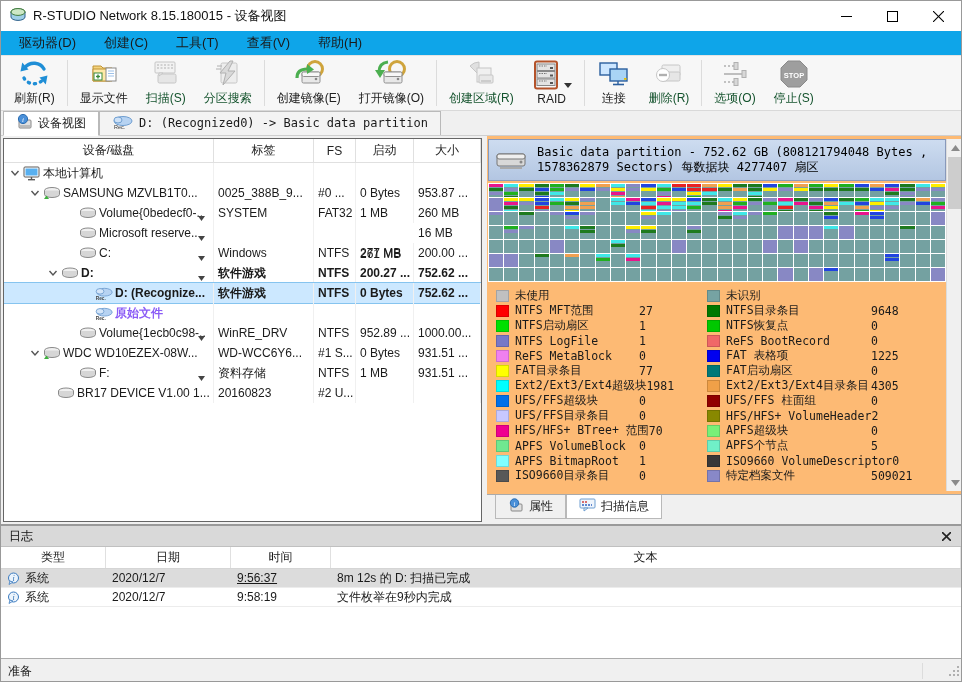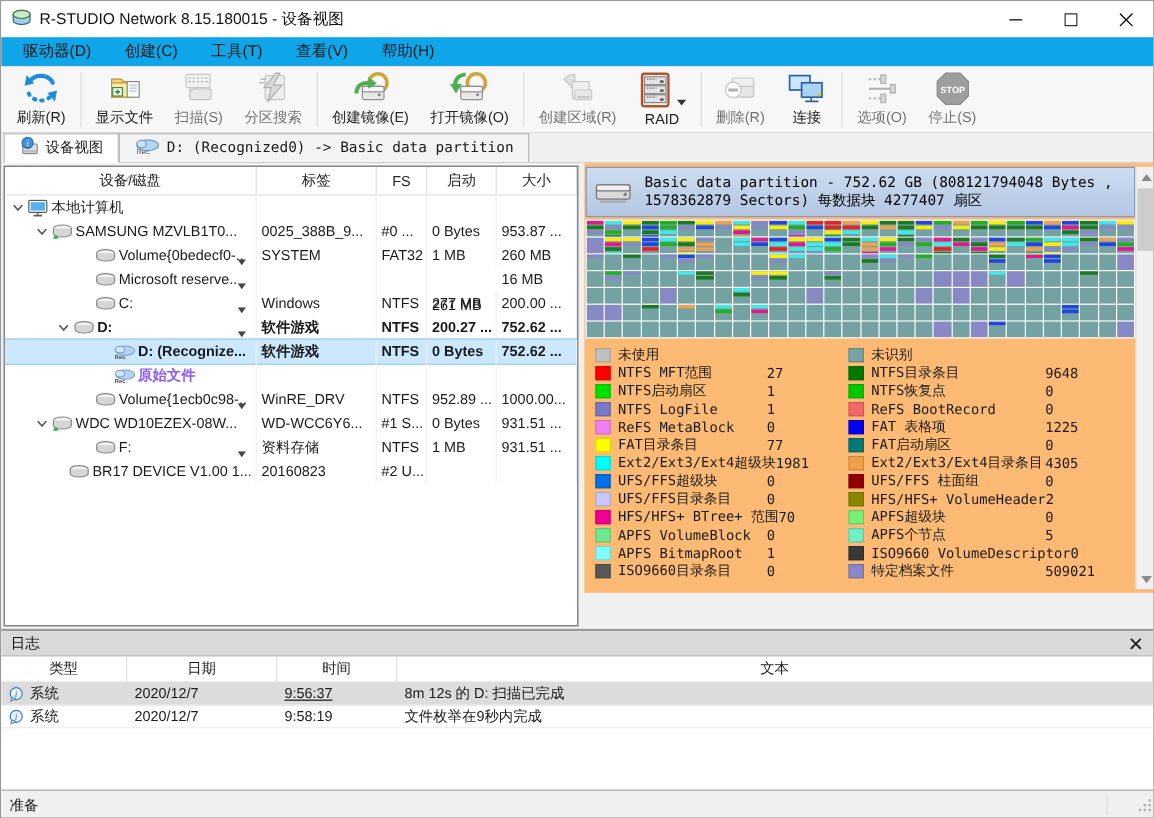--- a/index.html
+++ b/index.html
@@ -16,21 +16,21 @@
 
   
   .menubar { height:24px; display:flex; align-items:center; background:#0ea5e9; padding-left:4px; }
   .menubar .mi { padding:3px 14px; font-size:13px; }
 
   
   .toolbar { height:56px; background:#f7f7f7; border-top:1px solid #e4e4e4; border-bottom:1px solid #d9d9d9; display:flex; align-items:stretch; padding-left:4px; }
   .tb-btn { display:flex; flex-direction:column; align-items:center; justify-content:center; padding:2px 9px 3px; min-width:52px; }
   .tb-btn .tb-icon { height:30px; display:flex; align-items:center; justify-content:center; }
   .tb-btn .tb-label { font-size:12px; margin-top:1px; white-space:nowrap; color:#222; }
-  .tb-btn.disabled .tb-label { color:#737373; }
+  .tb-btn.disabled .tb-label { color:#14532d; }
   .tb-sep { width:1px; background:#dcdcdc; margin:4px 3px; }
   .raid-arrow { margin-left:4px; margin-top:18px; }
 
   
   .tabbar { height:25px; background:#f0f0f0; display:flex; align-items:flex-end; padding-left:2px; border-bottom:1px solid #cfcfcf; }
   .tab { display:flex; align-items:center; gap:5px; padding:3px 12px 4px; border:1px solid #b9b9b9; border-bottom:none; background:#f3f3f3; height:24px; }
   .tab.active { background:#fff; height:25px; margin-bottom:-1px; border-bottom:1px solid #fff; }
   .tab .tab-label { white-space:nowrap; }
   .tab.mono .tab-label { font-family:"DejaVu Sans Mono","Liberation Mono",monospace; font-size:12px; }
 
@@ -244,42 +244,42 @@
               </g>
             </svg>
           </span>
           <span class="raid-arrow"><svg width="8" height="5">
               <polygon points="0,0 8,0 4,5" fill="#333"></polygon>
             </svg></span>
         </div>
         <span class="tb-label">RAID</span>
       </div>
       <div class="tb-sep"></div>
-      <div class="tb-btn disabled">
-        <span class="tb-icon">
-          <svg width="30" height="28" viewBox="0 0 30 28">
-            <rect x="8" y="5" width="18" height="11" rx="1.5" fill="#efefef" stroke="#c6c6c6"></rect>
-            <rect x="8" y="12" width="18" height="9" rx="1.5" fill="#e6e6e6" stroke="#c6c6c6"></rect>
-            <circle cx="9" cy="15" r="6.5" fill="#fff" stroke="#c6c6c6"></circle>
-            <line x1="5" y1="15" x2="13" y2="15" stroke="#b0b0b0" stroke-width="2.4"></line>
-          </svg>
-        </span>
-        <span class="tb-label">删除(R)</span>
-      </div>
       <div class="tb-btn">
         <span class="tb-icon">
           <svg width="34" height="28" viewBox="0 0 34 28">
             <rect x="3" y="3" width="17" height="12" fill="#cce6ff" stroke="#2b5f9e" stroke-width="1.4"></rect>
             <rect x="13" y="9" width="17" height="12" fill="#a9d4f5" stroke="#2b5f9e" stroke-width="1.4"></rect>
             <line x1="21" y1="21" x2="21" y2="24" stroke="#2b5f9e" stroke-width="1.4"></line>
             <line x1="16" y1="24.5" x2="27" y2="24.5" stroke="#2b5f9e" stroke-width="1.6"></line>
             <rect x="27" y="18" width="2.5" height="1.8" fill="#e8c000"></rect>
           </svg>
         </span>
         <span class="tb-label">连接</span>
+      </div>
+      <div class="tb-btn disabled">
+        <span class="tb-icon">
+          <svg width="30" height="28" viewBox="0 0 30 28">
+            <rect x="8" y="5" width="18" height="11" rx="1.5" fill="#efefef" stroke="#c6c6c6"></rect>
+            <rect x="8" y="12" width="18" height="9" rx="1.5" fill="#e6e6e6" stroke="#c6c6c6"></rect>
+            <circle cx="9" cy="15" r="6.5" fill="#fff" stroke="#c6c6c6"></circle>
+            <line x1="5" y1="15" x2="13" y2="15" stroke="#b0b0b0" stroke-width="2.4"></line>
+          </svg>
+        </span>
+        <span class="tb-label">删除(R)</span>
       </div>
       <div class="tb-sep"></div>
       <div class="tb-btn disabled">
         <span class="tb-icon">
           <svg width="30" height="28" viewBox="0 0 30 28">
             <g stroke="#b0b0b0" stroke-width="1.6">
               <line x1="4" y1="6" x2="14" y2="6" stroke-dasharray="2,2"></line>
               <line x1="4" y1="14" x2="24" y2="14"></line>
               <line x1="4" y1="22" x2="14" y2="22" stroke-dasharray="2,2"></line>
             </g>
@@ -1245,20 +1245,39 @@
           </span>
         <span class="thumb"></span>
         <span class="arr" style="bottom:0;">
             <svg width="9" height="6">
               <polygon points="0,0 9,0 4.5,6" fill="#8a8a8a"></polygon>
             </svg>
           </span>
       </div>
     </div>
 
+    <div class="rp-tabs">
+      <div class="rp-tab">
+        <span><svg width="16" height="14" viewBox="0 0 16 14">
+              <rect x="3" y="6" width="11" height="7" rx="1" fill="#e0e0e0" stroke="#888"></rect>
+              <circle cx="6.5" cy="5" r="4.2" fill="#4a90d9" stroke="#2b6cb0"></circle>
+              <text x="6.5" y="7.8" font-size="6.5" fill="#fff" text-anchor="middle" font-family="serif" font-style="italic">i</text>
+            </svg></span>
+        <span>属性</span>
+      </div>
+      <div class="rp-tab active">
+        <span><svg width="17" height="14" viewBox="0 0 17 14">
+              <rect x="1" y="1" width="15" height="9" rx="1" fill="#eef4fb" stroke="#6f9ed0"></rect>
+              <polygon points="5,10 5,13 9,10" fill="#eef4fb" stroke="#6f9ed0"></polygon>
+              <line x1="3" y1="4" x2="9" y2="4" stroke="#d04040" stroke-width="1.4" stroke-dasharray="2,1"></line>
+              <line x1="3" y1="7" x2="13" y2="7" stroke="#3060c0" stroke-width="1.4" stroke-dasharray="2,1"></line>
+            </svg></span>
+        <span>扫描信息</span>
+      </div>
+    </div>
   </div>
 
   <div class="logpanel">
     <div class="log-title">
       <span class="lt">日志</span>
       <span class="log-close">
           <svg width="9" height="9">
             <line x1="0" y1="0" x2="9" y2="9" stroke="#222" stroke-width="1.6"></line>
             <line x1="9" y1="0" x2="0" y2="9" stroke="#222" stroke-width="1.6"></line>
           </svg>

